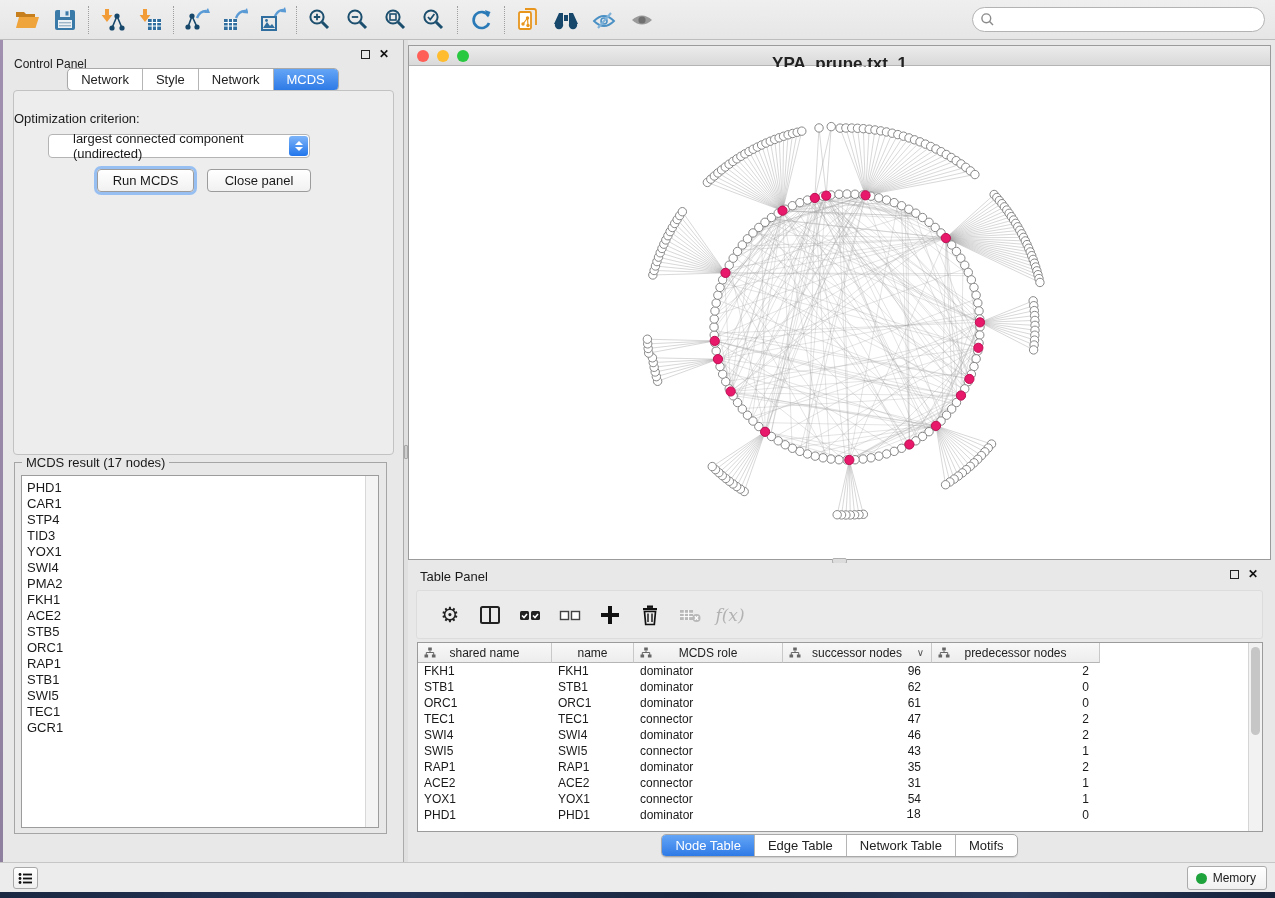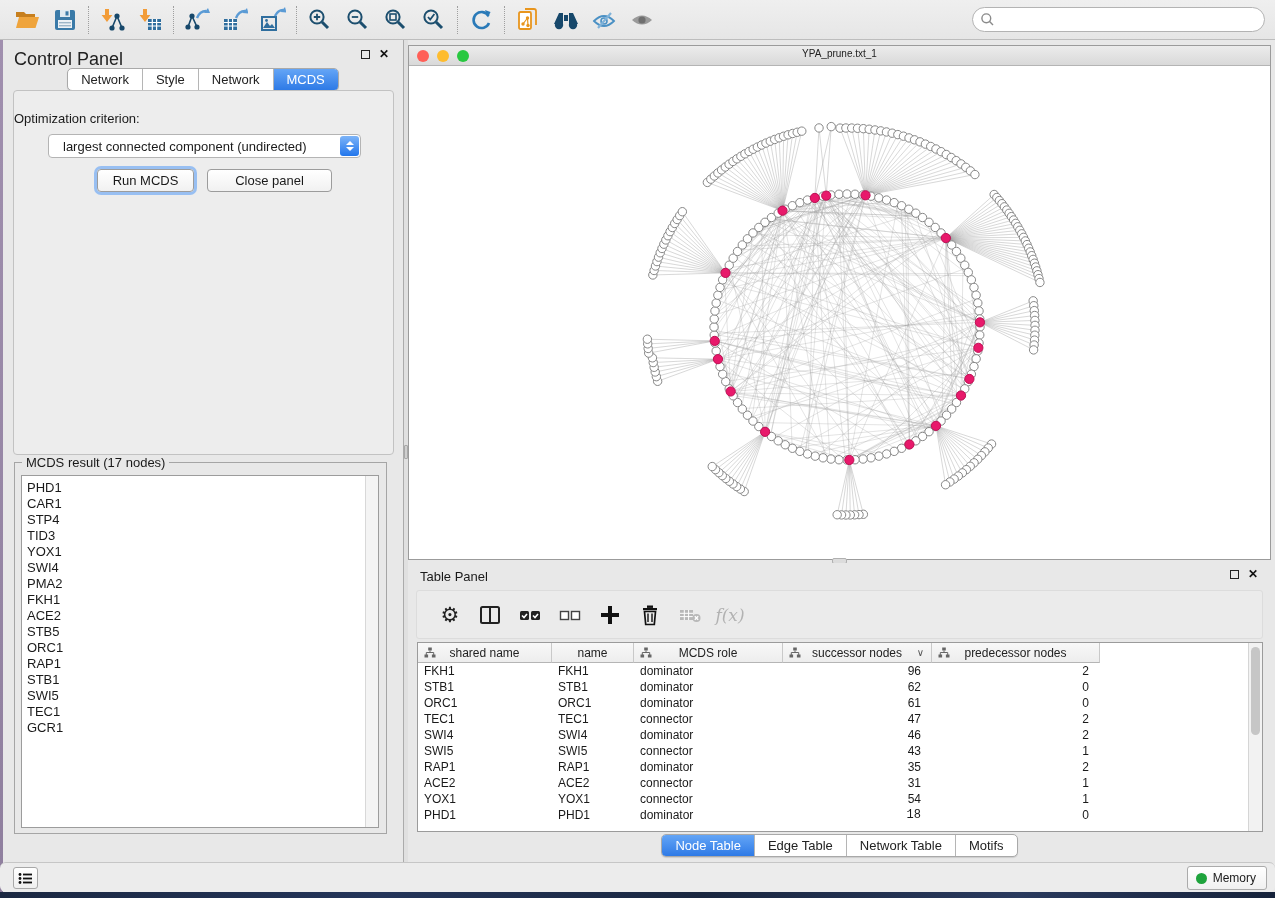--- a/index.html
+++ b/index.html
@@ -15,64 +15,64 @@
                border-radius:13px; display:flex; align-items:center; padding-left:7px; }
   .searchbox input { border:none; outline:none; flex:1; font-size:12px; background:transparent; height:20px; }
 
   
   .left-strip { position:absolute; left:0; top:40px; width:3px; height:852px; background:linear-gradient(#a08fae,#8f7f9e); }
   .desktop-strip { position:absolute; left:0; top:892px; width:1275px; height:6px;
                    background:linear-gradient(90deg,#1b2842,#24355a 30%,#1a2740 55%,#2a3a5e 80%,#16223a); }
 
   
   .control-panel { position:absolute; left:3px; top:40px; width:400px; height:822px; background:#e8e8e8; }
-  .cp-title { position:absolute; left:11px; top:9px; font-size:18px; color:#222; }
+  .cp-title { position:absolute; left:11px; top:17px; font-size:12px; color:#222; }
   .win-btns { position:absolute; right:14px; top:9px; display:flex; gap:9px; align-items:center; }
   .float-btn { width:9px; height:9px; border:1.6px solid #222; display:inline-block; }
   .close-btn { font-size:12px; font-weight:bold; color:#111; line-height:10px; }
 
   .segctl { display:inline-flex; background:#fff; border:1px solid #a9a9a9; border-radius:5px; overflow:hidden;
             box-shadow:0 1px 1px rgba(0,0,0,.12); }
   .segctl .seg { padding:3px 13px; font-size:13px; color:#222; border-left:1px solid #b5b5b5; cursor:default; }
   .segctl .seg:first-child { border-left:none; }
   .segctl .seg.active { background:linear-gradient(#64a5f6,#2e7ae6); color:#fff; }
   .cp-tabs-wrap { position:absolute; left:0; top:28px; width:100%; text-align:center; }
 
   .mcds-pane { position:absolute; left:10px; top:50px; width:381px; height:365px; background:#ededed;
                border:1px solid #c2c2c2; border-radius:4px; }
   .opt-label { position:absolute; top:20px; width:100%; font-size:13px; }
-  .selectbox { position:absolute; left:34px; top:43px; width:313px; height:24px; background:#fff; border:1px solid #b4b4b4;
-               border-radius:4px; display:flex; align-items:center; font-size:13px; padding-left:14px; }
+  .selectbox { position:absolute; left:34px; top:43px; width:262px; height:24px; background:#fff; border:1px solid #b4b4b4;
+               border-radius:4px; display:flex; align-items:center; font-size:13px; padding-left:24px; }
   .sel-stepper { position:absolute; right:1px; top:1px; width:19px; height:20px; border-radius:3px;
                  background:linear-gradient(#7db4f8,#2276ec); display:flex; flex-direction:column; align-items:center; justify-content:center; gap:2px; }
   .sel-stepper i { width:0; height:0; border-left:4px solid transparent; border-right:4px solid transparent; }
   .arr-up { border-bottom:4px solid #fff; }
   .arr-dn { border-top:4px solid #fff; }
   .btn { background:linear-gradient(#ffffff,#f1f1f1); border:1px solid #9c9c9c; border-radius:4px; font-size:13px;
          height:23px; display:inline-flex; align-items:center; justify-content:center; }
   .btn-run { position:absolute; left:83px; top:78px; width:97px; box-shadow:0 0 0 3px rgba(106,166,245,.65); }
-  .btn-closep { position:absolute; left:193px; top:78px; width:125px; }
+  .btn-closep { position:absolute; left:193px; top:78px; width:104px; }
 
   .result-fieldset { position:absolute; left:11px; top:422px; width:373px; height:372px; border:1px solid #a5a5a5; }
   .result-legend { position:absolute; left:7px; top:-8px; background:#e8e8e8; padding:0 4px; font-size:13px; }
   .result-list-wrap { position:absolute; left:6px; top:12px; right:7px; bottom:5px; background:#fff; border:1px solid #9c9c9c; }
   .result-list { list-style:none; padding:4px 0 0 5px; font-size:13px; }
   .result-list li { line-height:16px; }
   .result-scroll { position:absolute; right:0; top:0; bottom:0; width:13px; background:#f4f4f4; border-left:1px solid #d8d8d8; }
 
   .vsplit { position:absolute; left:403px; top:40px; width:5px; height:822px; background:#e0e0e0; border-left:1px solid #ababab; }
   .vsplit .grab { position:absolute; left:0px; top:405px; width:4px; height:14px; background:#cfcfcf; border:1px solid #a8a8a8; border-radius:1px; }
 
   
   .net-window { position:absolute; left:408px; top:45px; width:863px; height:515px; border:1px solid #9b9b9b; background:#fff; }
   .net-titlebar { position:absolute; left:0; top:0; width:100%; height:20px; background:linear-gradient(#ececec,#d9d9d9);
                   border-bottom:1px solid #b4b4b4; }
   .lights { position:absolute; left:8px; top:4px; display:flex; gap:8px; }
   .light { width:12px; height:12px; border-radius:50%; }
-  .net-title { position:absolute; width:100%; text-align:center; top:2px; font-size:10px; font-weight:normal; color:#222; }
+  .net-title { position:absolute; width:100%; text-align:center; top:8px; font-size:17px; font-weight:bold; color:#222; }
   .net-canvas { position:absolute; left:0; top:21px; width:861px; height:492px; background:#fff; }
 
   .h-handle { position:absolute; left:832px; top:558px; width:15px; height:6px; background:#dcdcdc; border:1px solid #b0b0b0; border-radius:2px; }
 
   
   .table-panel { position:absolute; left:408px; top:563px; width:863px; height:297px; background:#e8e8e8; }
   .tp-title { position:absolute; left:12px; top:6px; font-size:13px; }
   .tp-toolbar { position:absolute; left:8px; top:27px; width:847px; height:49px; background:#ebebeb; border:1px solid #dcdcdc;
                 border-radius:3px; display:flex; align-items:center; gap:14px; padding-left:20px; }
   .tp-ico { width:26px; height:26px; display:flex; align-items:center; justify-content:center; }
@@ -87,21 +87,21 @@
   .tbody { position:absolute; left:0; top:20px; right:14px; bottom:0; overflow:hidden; }
   .trow { display:flex; height:16px; font-size:12px; }
   .td { padding:0 6px; line-height:16px; white-space:nowrap; overflow:hidden; }
   .td.right { text-align:right; padding-right:11px; }
   .tscroll { position:absolute; right:0; top:0; width:14px; bottom:0; background:#f2f2f2; border-left:1px solid #d5d5d5; }
   .tscroll .thumb { position:absolute; left:2px; right:2px; top:4px; height:88px; background:#c6c6c6; border-radius:5px; }
 
   .tp-tabs-wrap { position:absolute; left:0; top:271px; width:100%; text-align:center; }
 
   
-  .statusbar { position:absolute; left:0; top:862px; width:1275px; height:30px; background:#ececec; border-top:1px solid #c6c6c6;border-radius:6px; }
+  .statusbar { position:absolute; left:0; top:862px; width:1275px; height:30px; background:#ececec; border-top:1px solid #c6c6c6; }
   .menu-btn { position:absolute; left:13px; top:4px; width:25px; height:22px; background:linear-gradient(#fff,#efefef);
               border:1px solid #a8a8a8; border-radius:3px; display:flex; align-items:center; justify-content:center; }
   .mem-btn { position:absolute; right:8px; top:3px; height:24px; padding:0 10px 0 8px; background:linear-gradient(#fff,#f0f0f0);
              border:1px solid #ababab; border-radius:3px; display:flex; align-items:center; gap:6px; font-size:12px; }
   .mem-dot { width:11px; height:11px; border-radius:50%; background:#1ea33c; }
 </style>
 </head>
 <body>
 
 <div class="toolbar">

